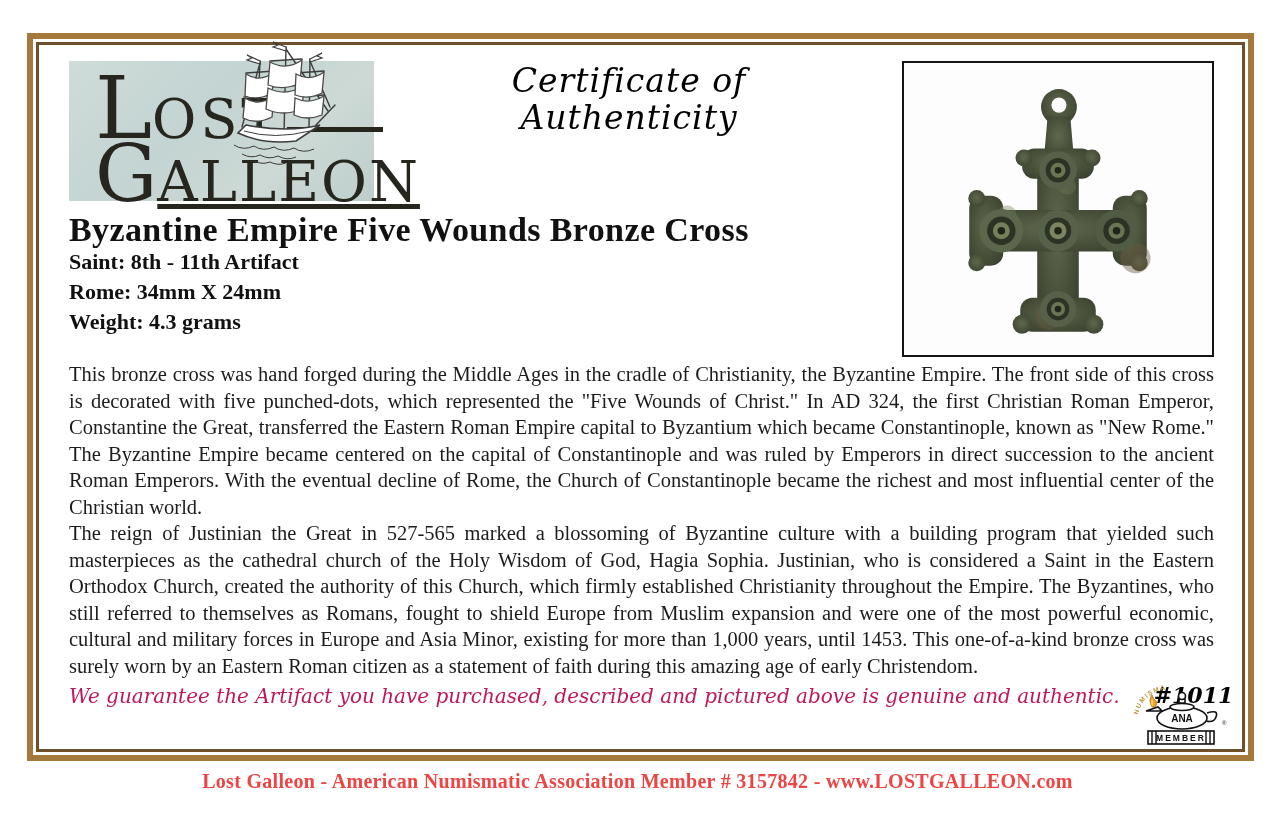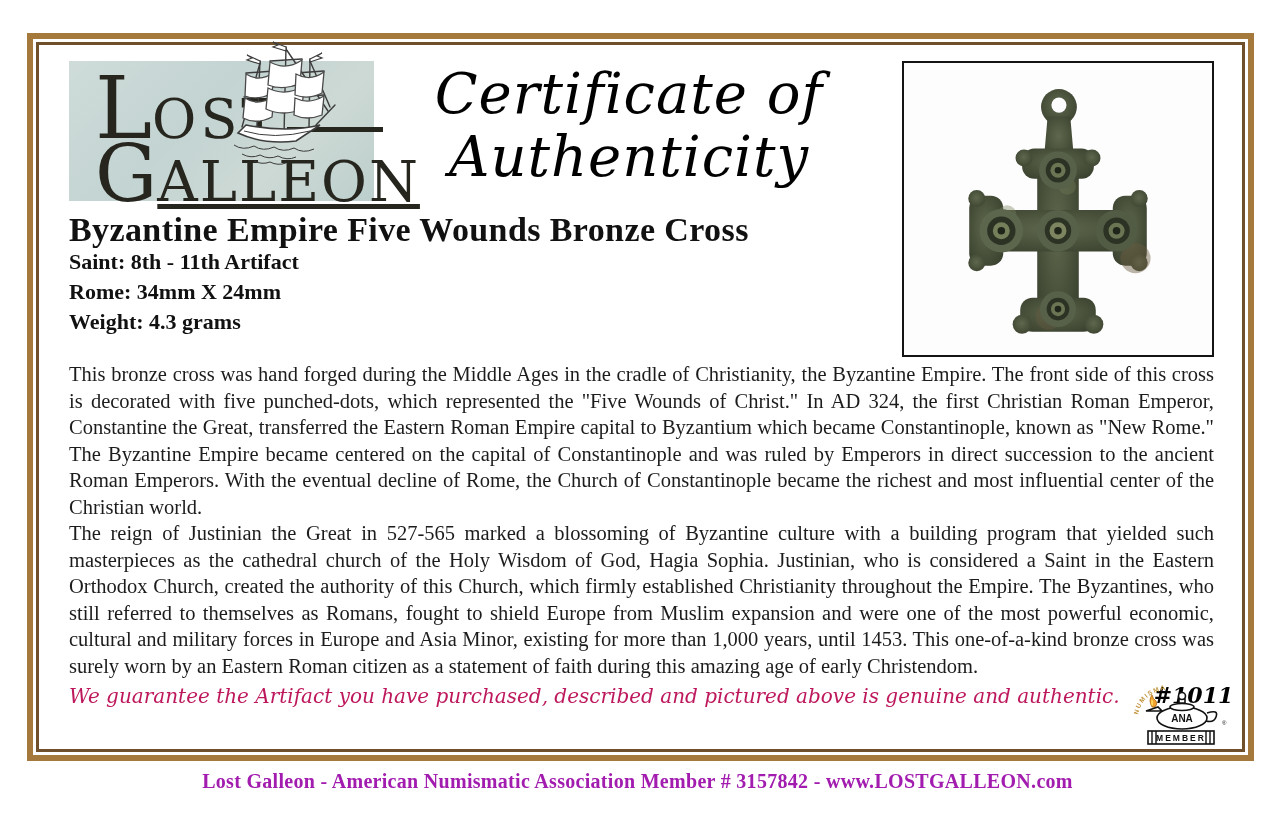--- a/index.html
+++ b/index.html
@@ -24,21 +24,21 @@
   .logo-cap1{font-size:86px;}
   .logo-rest1{font-size:54px;letter-spacing:4px;}
   .logo-cap2{font-size:78px;}
   .logo-rest2{font-size:56px;letter-spacing:2px;text-decoration:underline;}
   .logo-flourish{display:inline-block;width:96px;height:5px;background:#26261f;
                  margin-left:6px;position:relative;top:-6px;}
   .logo-line2{margin-top:-16px;}
   .ship{position:absolute;top:-22px;right:36px;}
 
   .cert-title{flex:1;text-align:center;font-family:"DejaVu Serif",serif;
-              font-style:italic;font-size:56px;line-height:1.12;color:#000;
+              font-style:italic;font-size:33px;line-height:1.12;color:#000;
               padding-top:2px;letter-spacing:1px;}
 
   .info-block{margin-top:12px;}
   .artifact-name{font-size:34px;font-weight:bold;letter-spacing:.4px;line-height:34px;}
   .info-line{font-size:22px;font-weight:bold;line-height:30px;}
 
   .photo-box{width:308px;height:292px;border:2px solid #141414;background:#fdfdfd;
              flex-shrink:0;display:flex;align-items:center;justify-content:center;}
 
   
@@ -48,21 +48,21 @@
 
   
   .guarantee-row{margin-top:3px;text-align:center;white-space:nowrap;}
   .guarantee-text{font-family:"DejaVu Serif",serif;font-style:italic;font-size:20px;color:#be185d;}
   .guarantee-number{font-family:"DejaVu Serif",serif;font-style:italic;font-weight:bold;
                     font-size:22px;margin-left:30px;color:#000;}
   .ana-logo{position:absolute;right:12px;bottom:2px;}
 
   
   .footer{position:absolute;left:0;top:770px;width:100%;text-align:center;
-          color:#a21caf;font-weight:bold;font-size:20px;letter-spacing:.3px;}
+          color:#ef4444;font-weight:bold;font-size:20px;letter-spacing:.3px;}
 </style>
 </head>
 <body>
 
 <div class="page">
 
   <div class="cert-outer">
     <div class="cert-inner">
 
       <div class="header-row">

